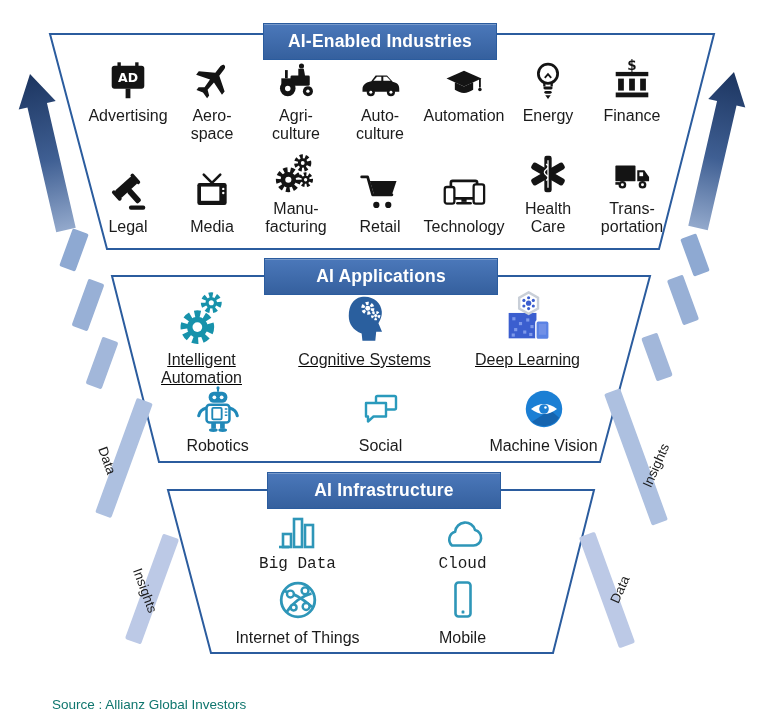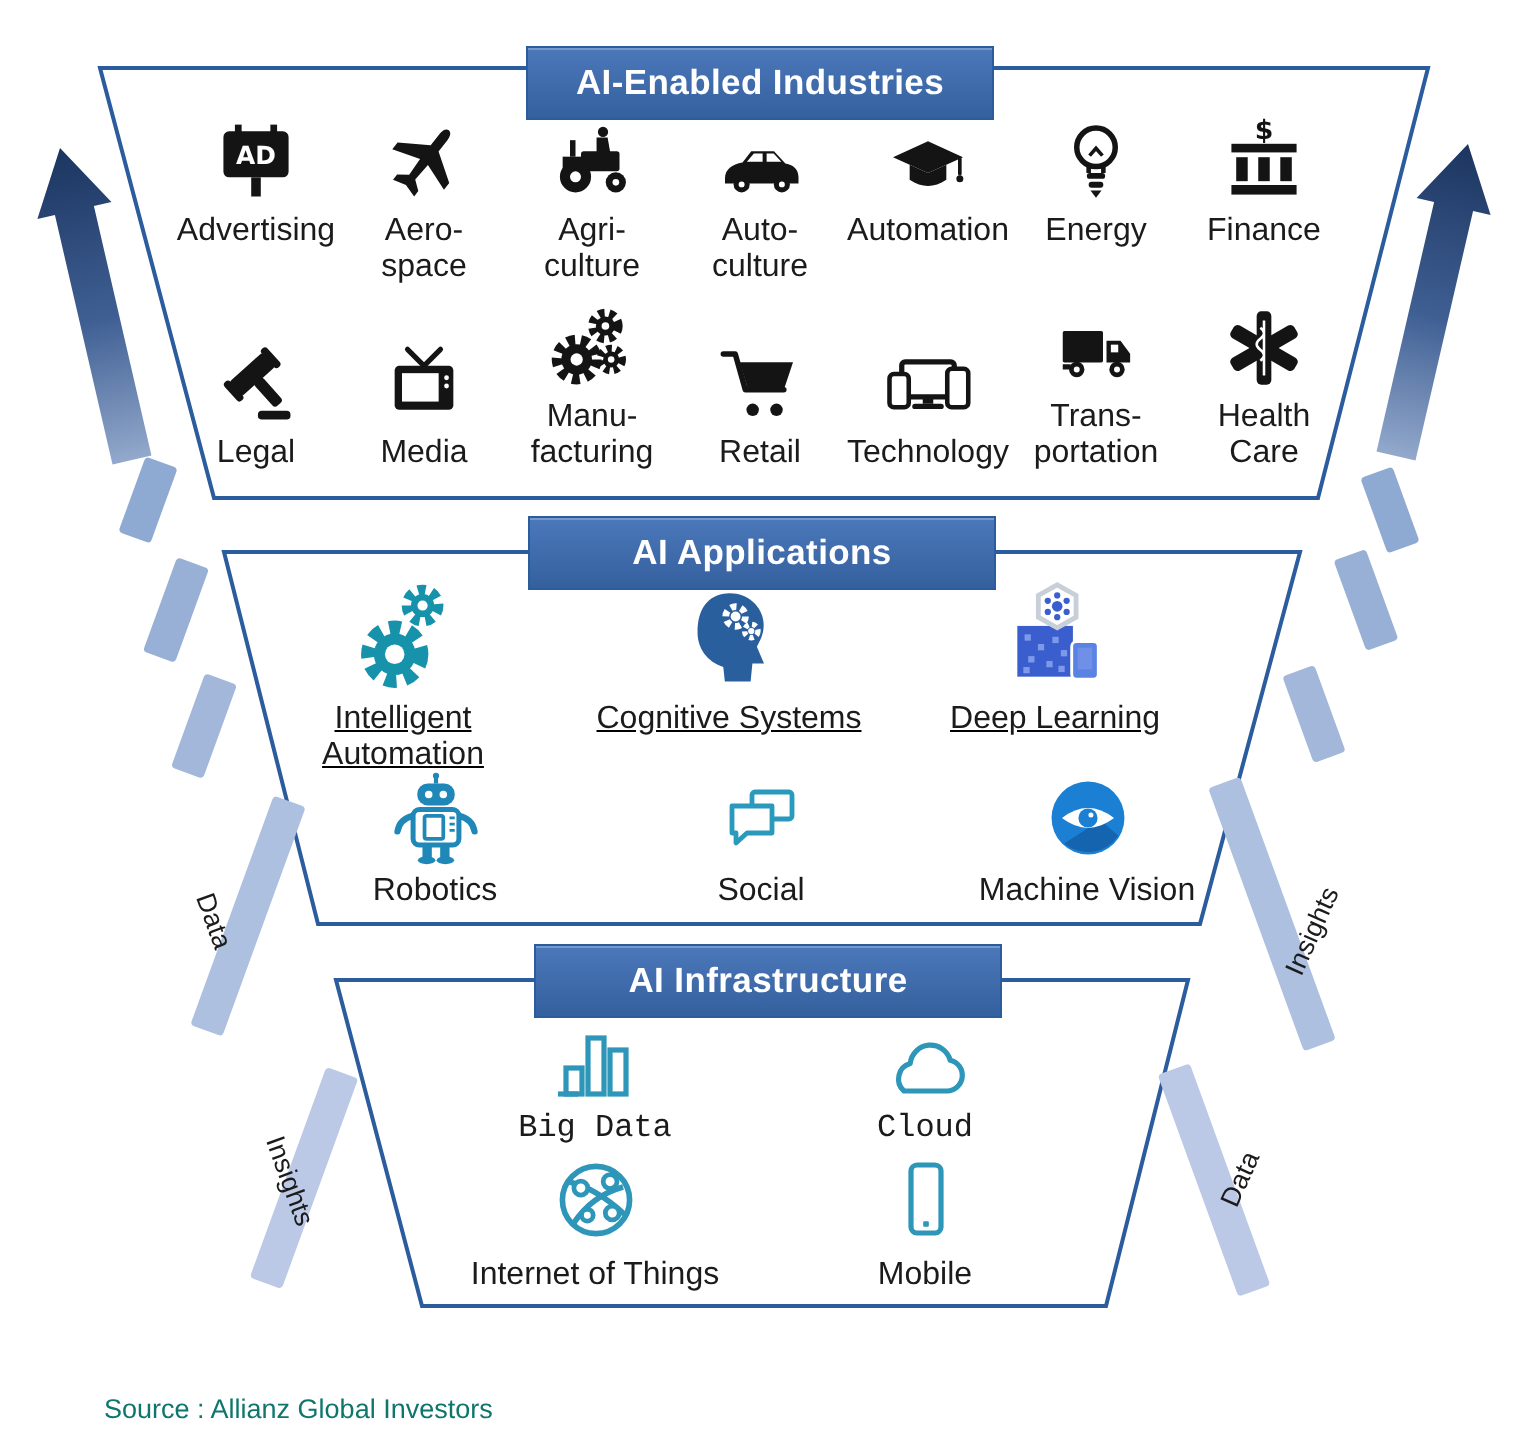--- a/index.html
+++ b/index.html
@@ -239,49 +239,49 @@
           <rect x="21" y="29" width="6" height="4" fill="#141414"></rect>
           <rect x="15" y="33" width="18" height="3" rx="1.5" fill="#141414"></rect>
           <rect x="2" y="16" width="11" height="19" rx="2.5" fill="#fff" stroke="#141414" stroke-width="2.6"></rect>
           <rect x="35" y="13" width="12" height="22" rx="2.5" fill="#fff" stroke="#141414" stroke-width="2.6"></rect>
         </svg>
       </div>
       <div class="lbl">Technology</div>
     </div>
     <div class="cell">
       <div class="ic">
+        <svg width="44" height="46" viewBox="0 0 48 48">
+          <g fill="#141414">
+            <rect x="20" y="4" width="8" height="40" rx="2.5"></rect>
+            <rect x="20" y="4" width="8" height="40" rx="2.5" transform="rotate(60 24 24)"></rect>
+            <rect x="20" y="4" width="8" height="40" rx="2.5" transform="rotate(120 24 24)"></rect>
+          </g>
+          <path d="M24 9 v30 M22 13 q4 3 0 6 q-4 3 0 6 q4 3 0 6" fill="none" stroke="#fff" stroke-width="1.4"></path>
+        </svg>
+      </div>
+      <div class="lbl">Health
+Care</div>
+    </div>
+    <div class="cell">
+      <div class="ic">
         <svg width="48" height="42" viewBox="0 0 48 48">
           <g fill="#141414">
             <rect x="5" y="12" width="23" height="18" rx="1"></rect>
             <path d="M30 17.5 h8 l5.5 7.5 v5 h-13.5 z"></path>
             <circle cx="13" cy="34" r="4.4"></circle>
               <circle cx="13" cy="34" r="1.7" fill="#fff"></circle>
             <circle cx="36" cy="34" r="4.4"></circle>
               <circle cx="36" cy="34" r="1.7" fill="#fff"></circle>
             <rect x="5" y="31" width="4.5" height="3"></rect>
           </g>
           <rect x="32.5" y="19.8" width="4.2" height="4.4" fill="#fff"></rect>
         </svg>
       </div>
       <div class="lbl">Trans-
 portation</div>
-    </div>
-    <div class="cell">
-      <div class="ic">
-        <svg width="44" height="46" viewBox="0 0 48 48">
-          <g fill="#141414">
-            <rect x="20" y="4" width="8" height="40" rx="2.5"></rect>
-            <rect x="20" y="4" width="8" height="40" rx="2.5" transform="rotate(60 24 24)"></rect>
-            <rect x="20" y="4" width="8" height="40" rx="2.5" transform="rotate(120 24 24)"></rect>
-          </g>
-          <path d="M24 9 v30 M22 13 q4 3 0 6 q-4 3 0 6 q4 3 0 6" fill="none" stroke="#fff" stroke-width="1.4"></path>
-        </svg>
-      </div>
-      <div class="lbl">Health
-Care</div>
     </div>
   </div>
 
   <div class="row" id="row-a1">
     <div class="cell">
       <div class="ic ic-lg">
         <svg width="56" height="58" viewBox="0 0 48 50">
           <circle cx="32" cy="11" r="6.5" fill="none" stroke="#1792ab" stroke-width="5" stroke-dasharray="3.2 2.5"></circle>
           <circle cx="32" cy="11" r="5" fill="#1792ab"></circle>
             <circle cx="32" cy="11" r="2.2" fill="#fff"></circle>

